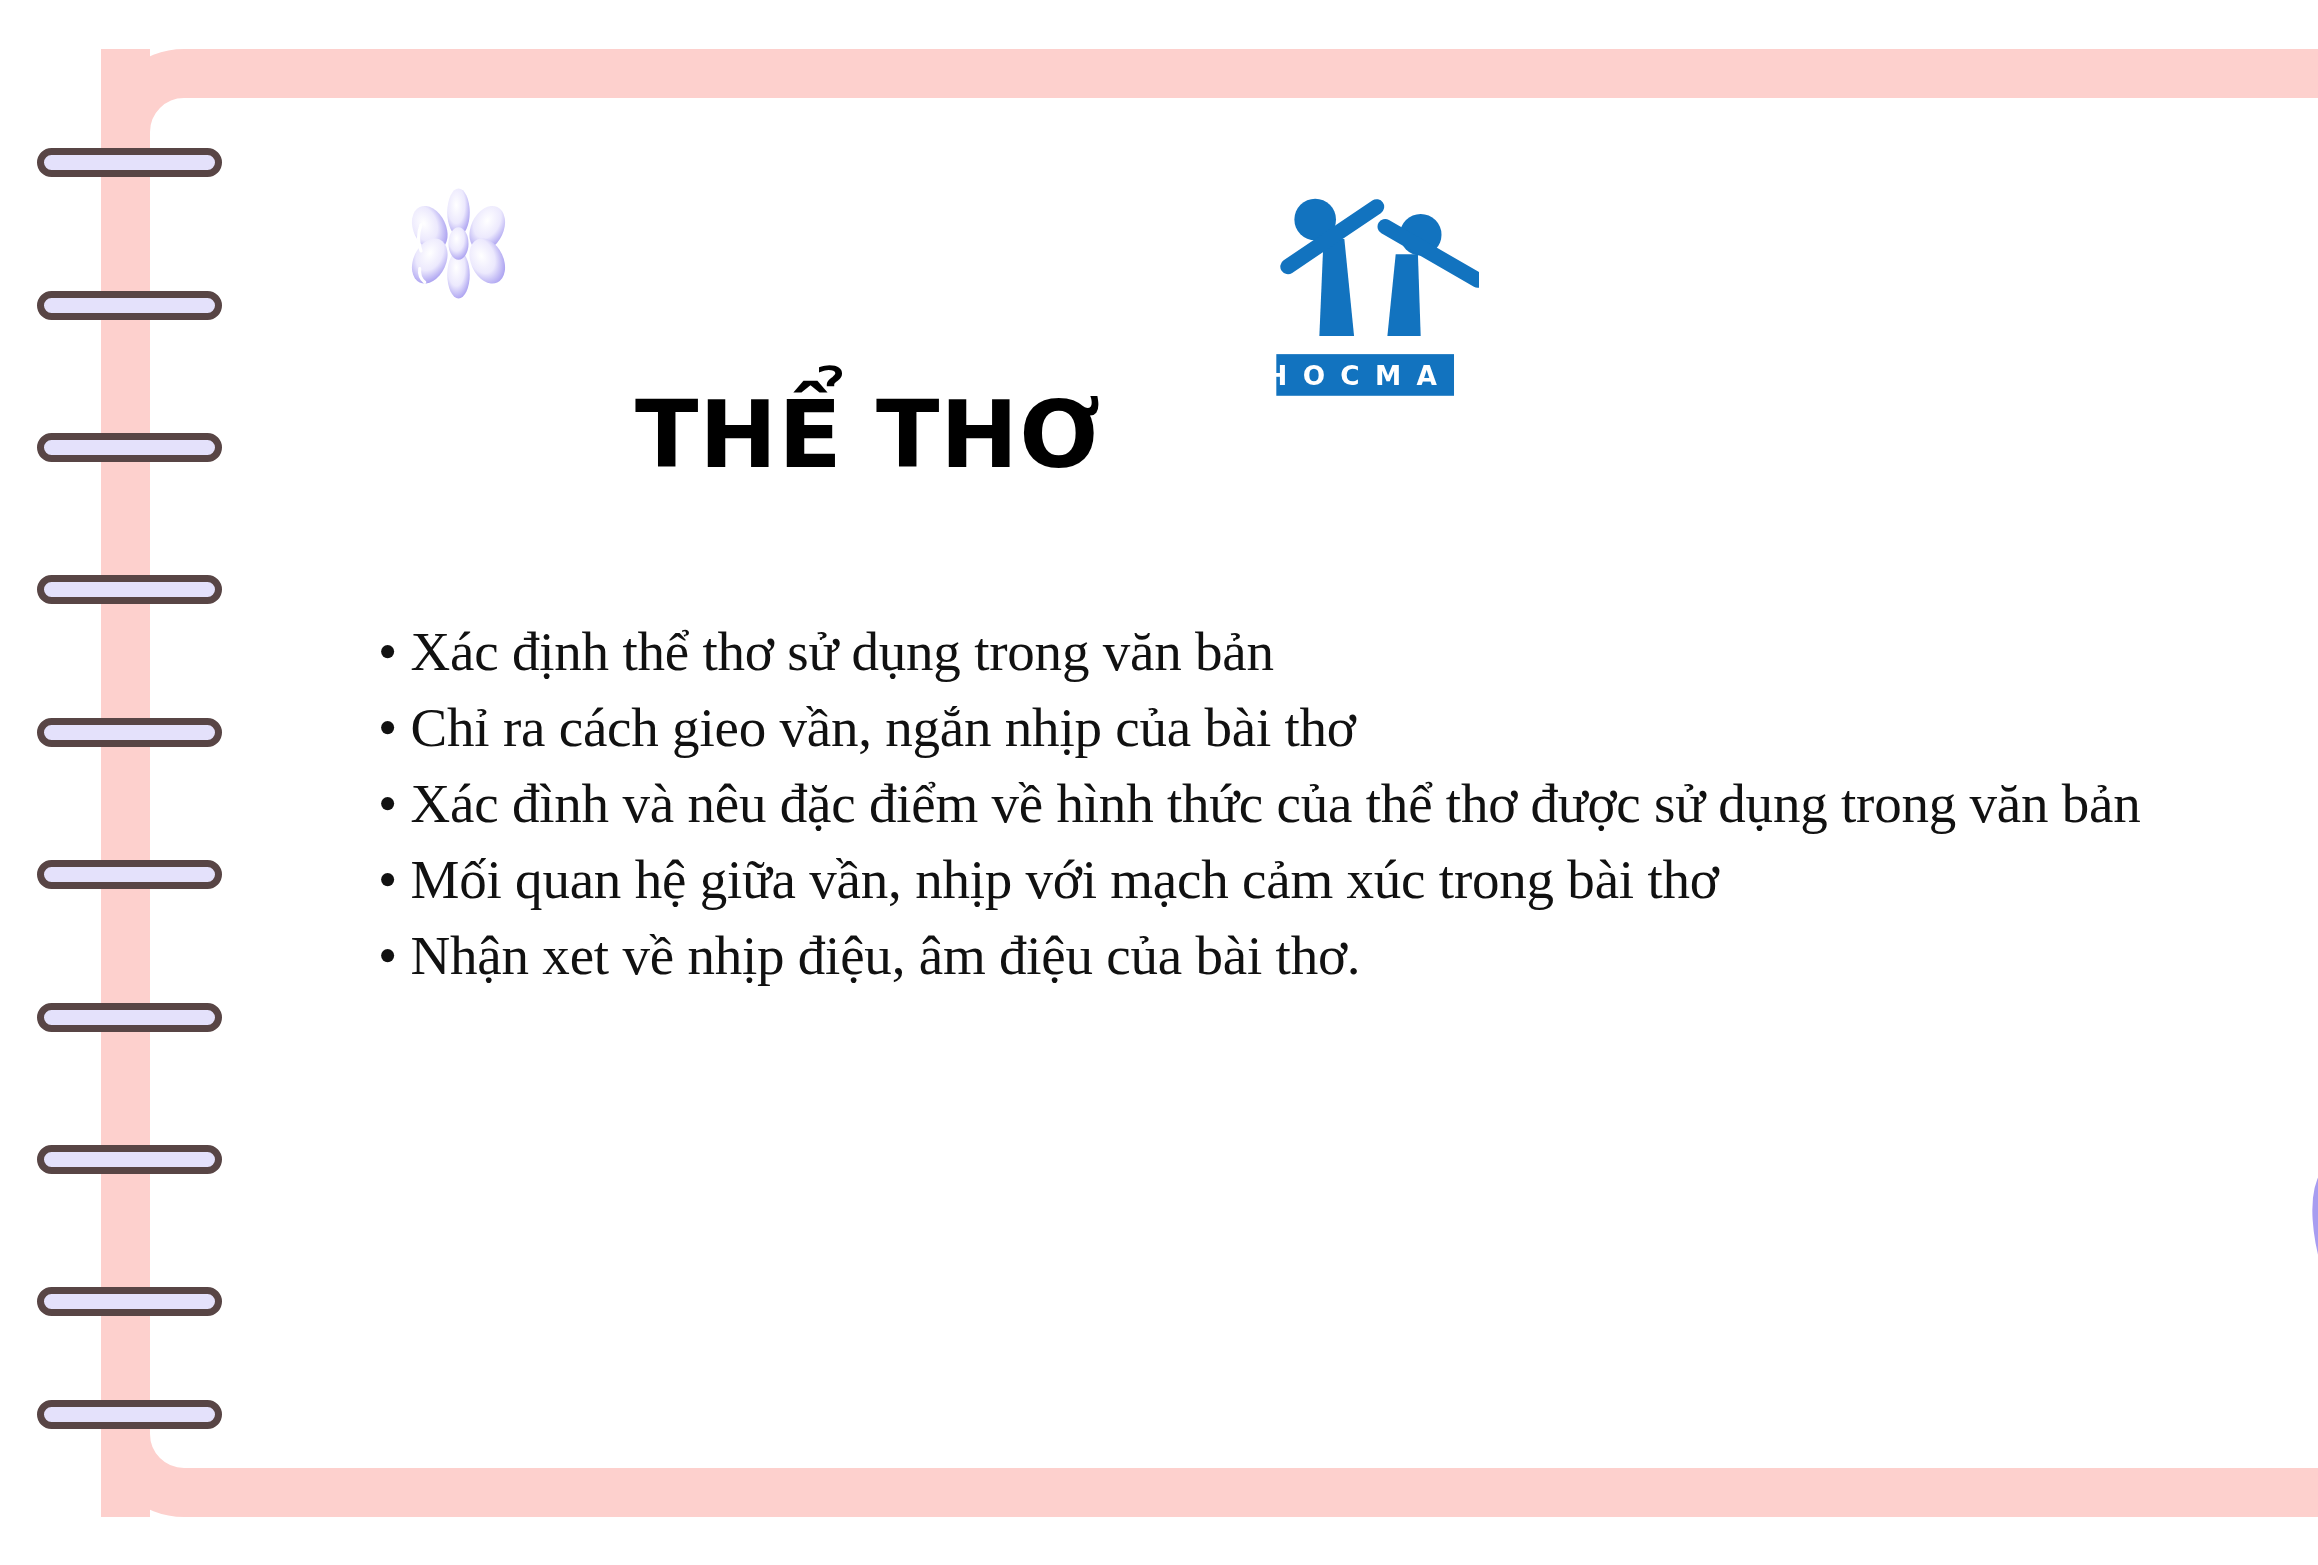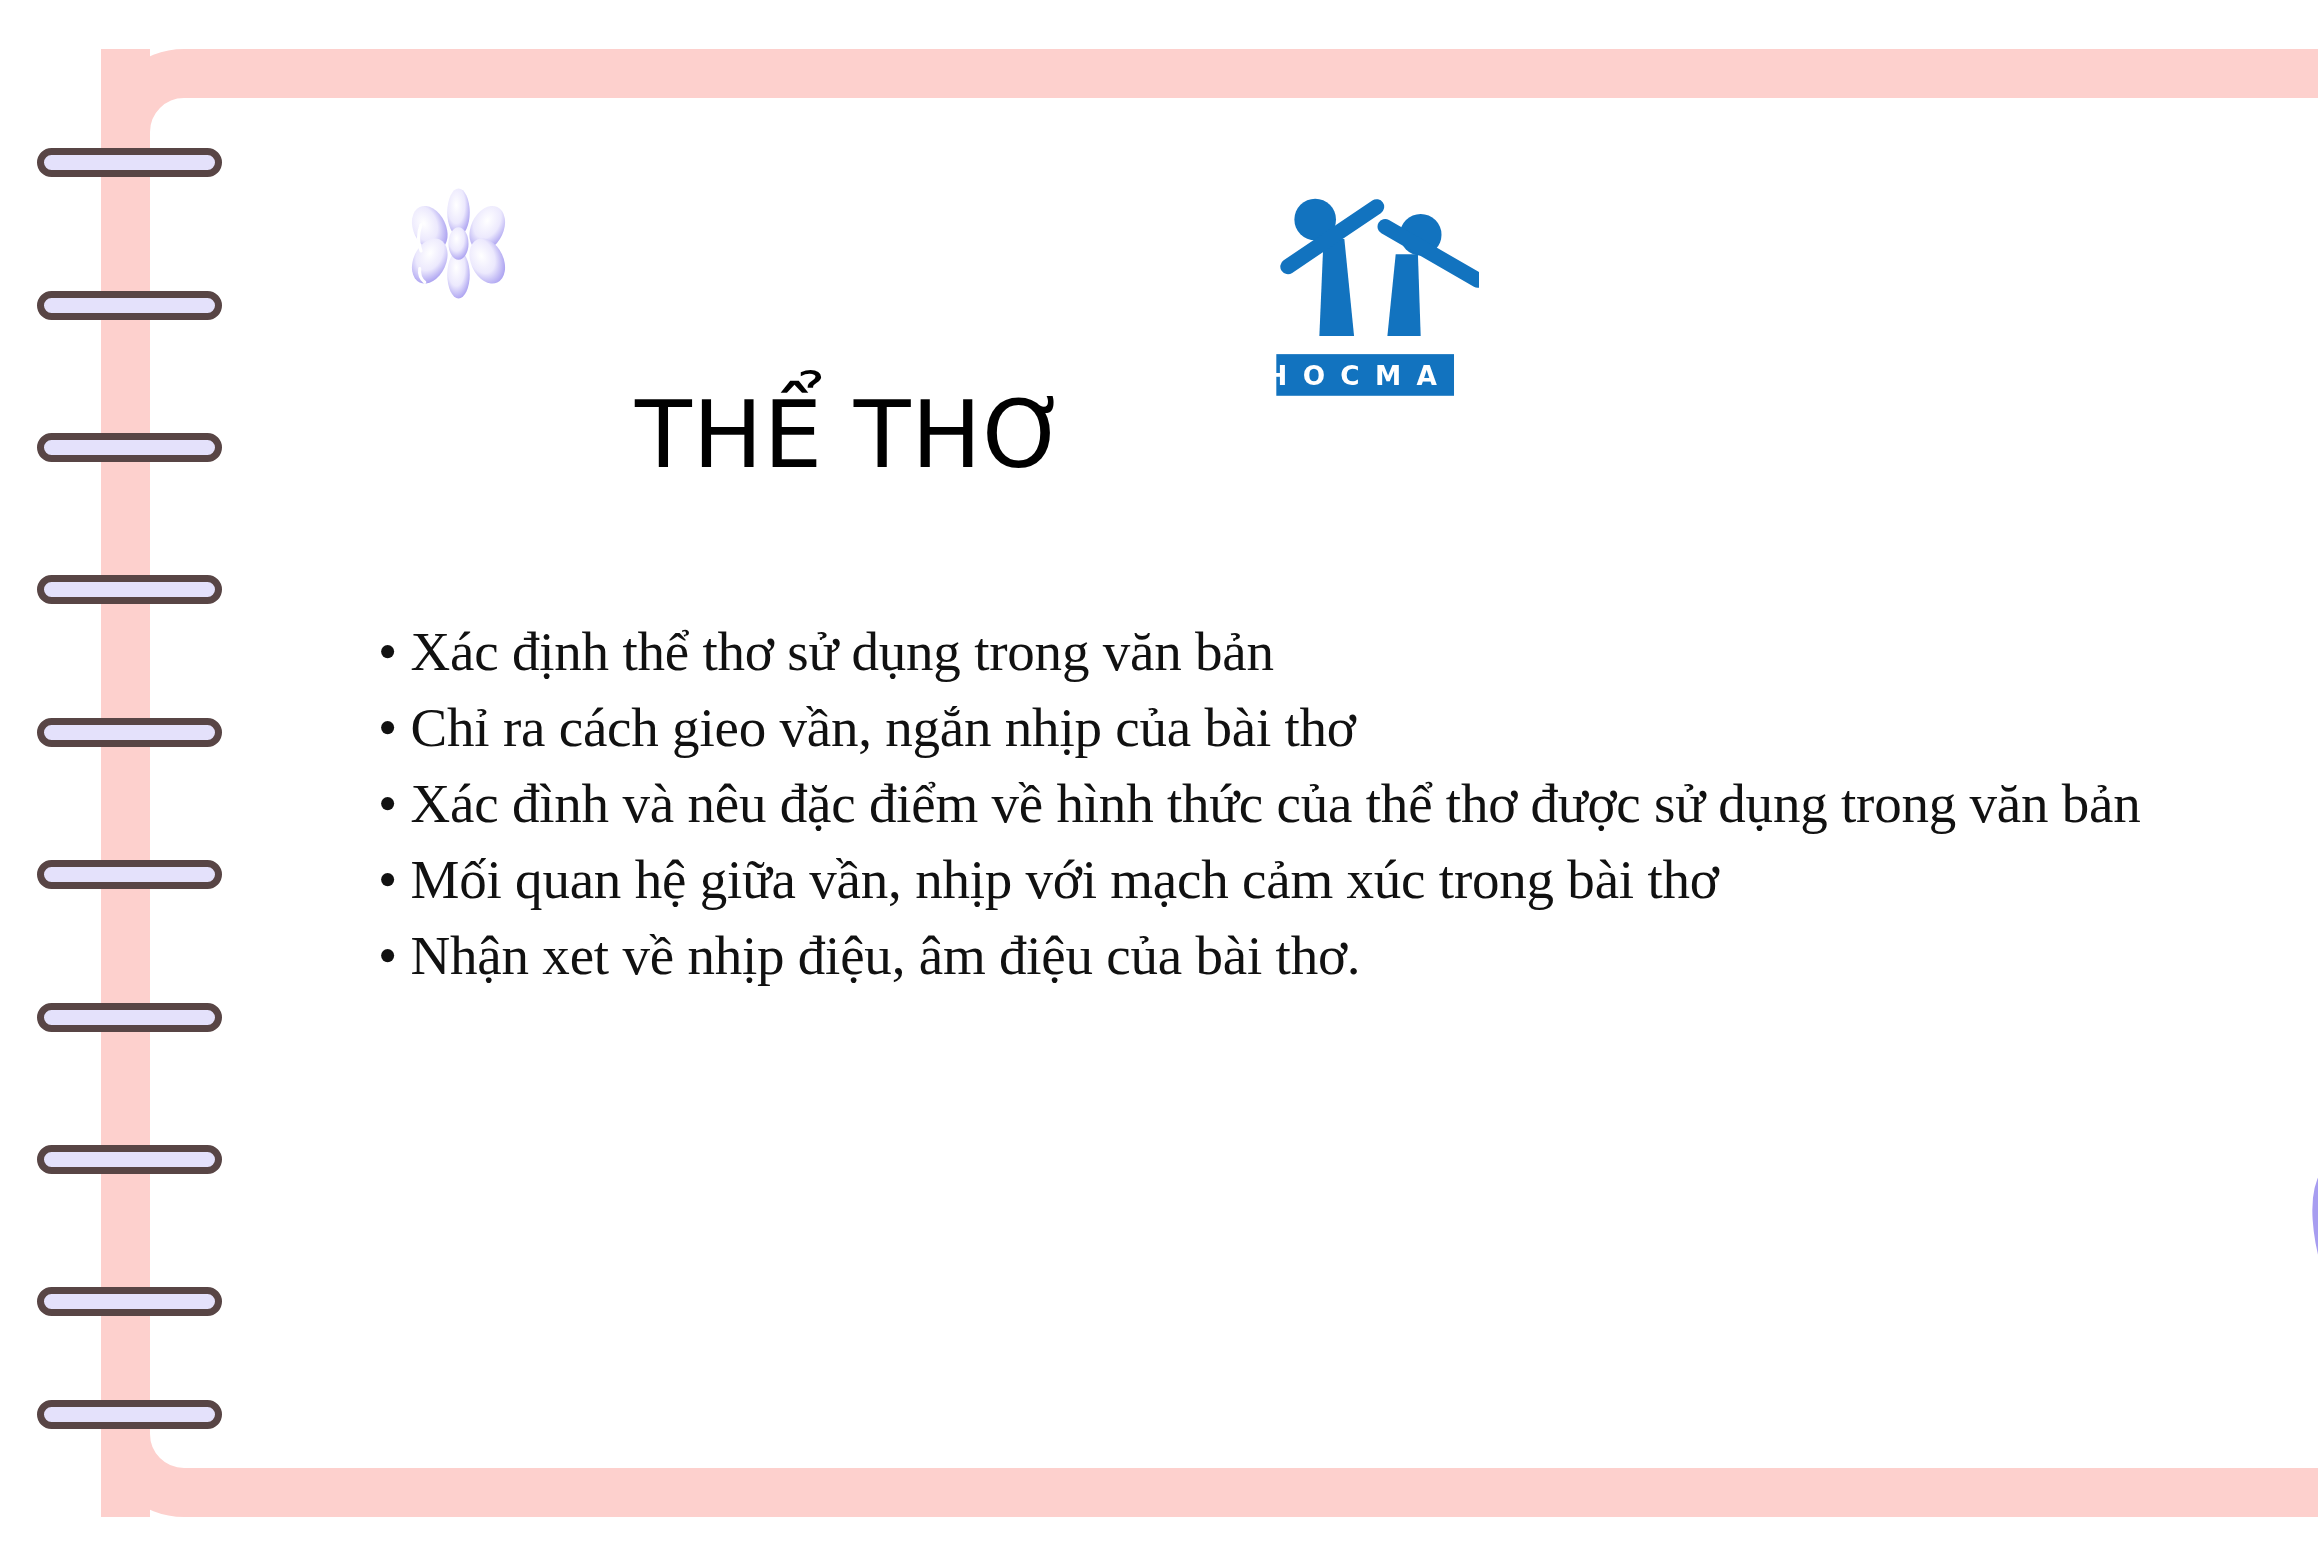--- a/index.html
+++ b/index.html
@@ -77,21 +77,21 @@
     width: 236px;
     height: 223px;
   }
 
   
   .title {
     position: absolute;
     left: 635px;
     top: 387px;
     font-family: "DejaVu Sans", "Liberation Sans", sans-serif;
-    font-weight: 400;
+    font-weight: 700;
     font-size: 93px;
     letter-spacing: 0.01em;
     color: #000000;
     line-height: 1.05;
     white-space: nowrap;
   }
 
   
   .body-text {
     position: absolute;

